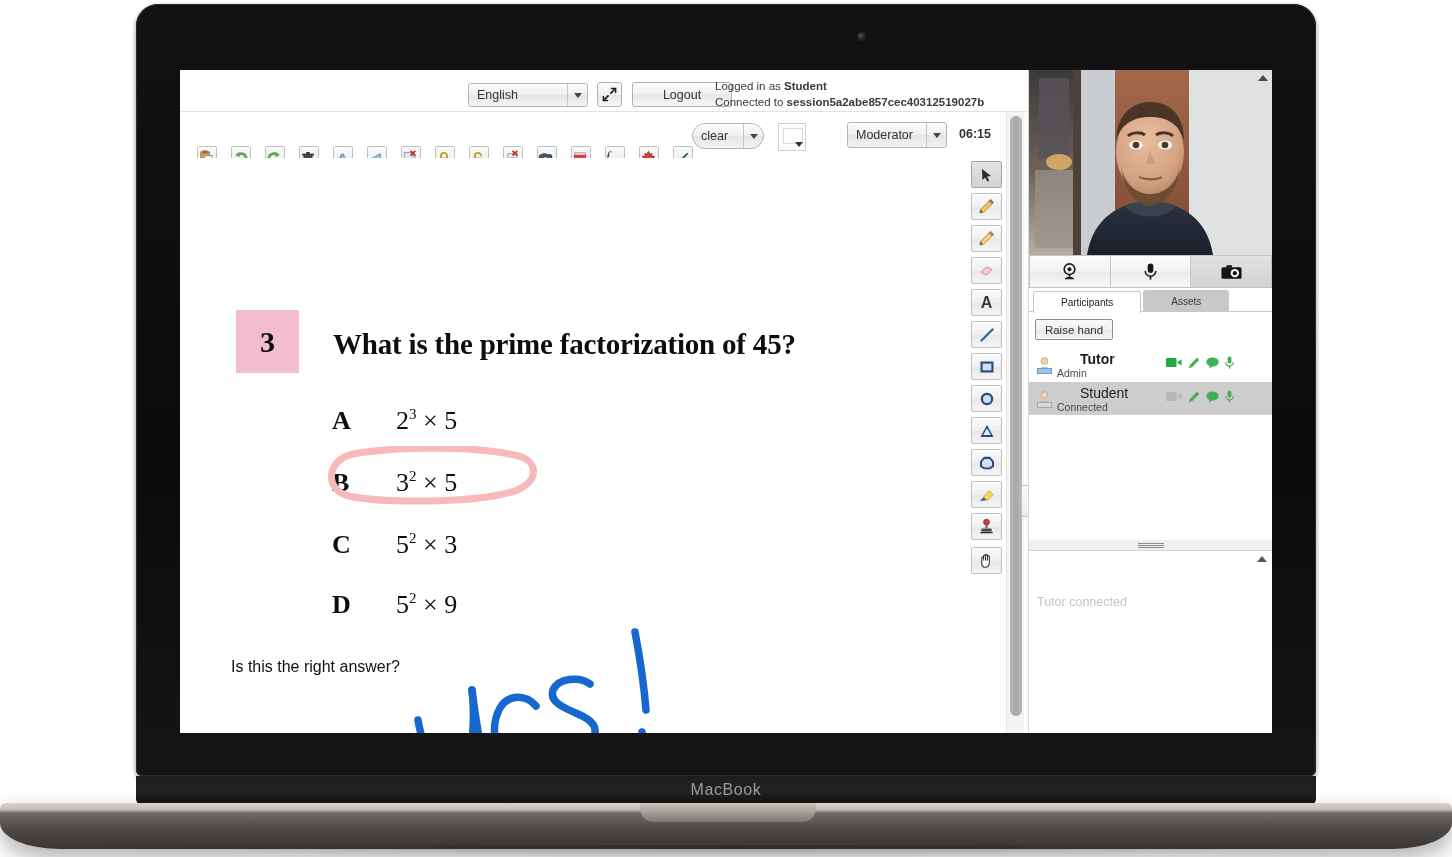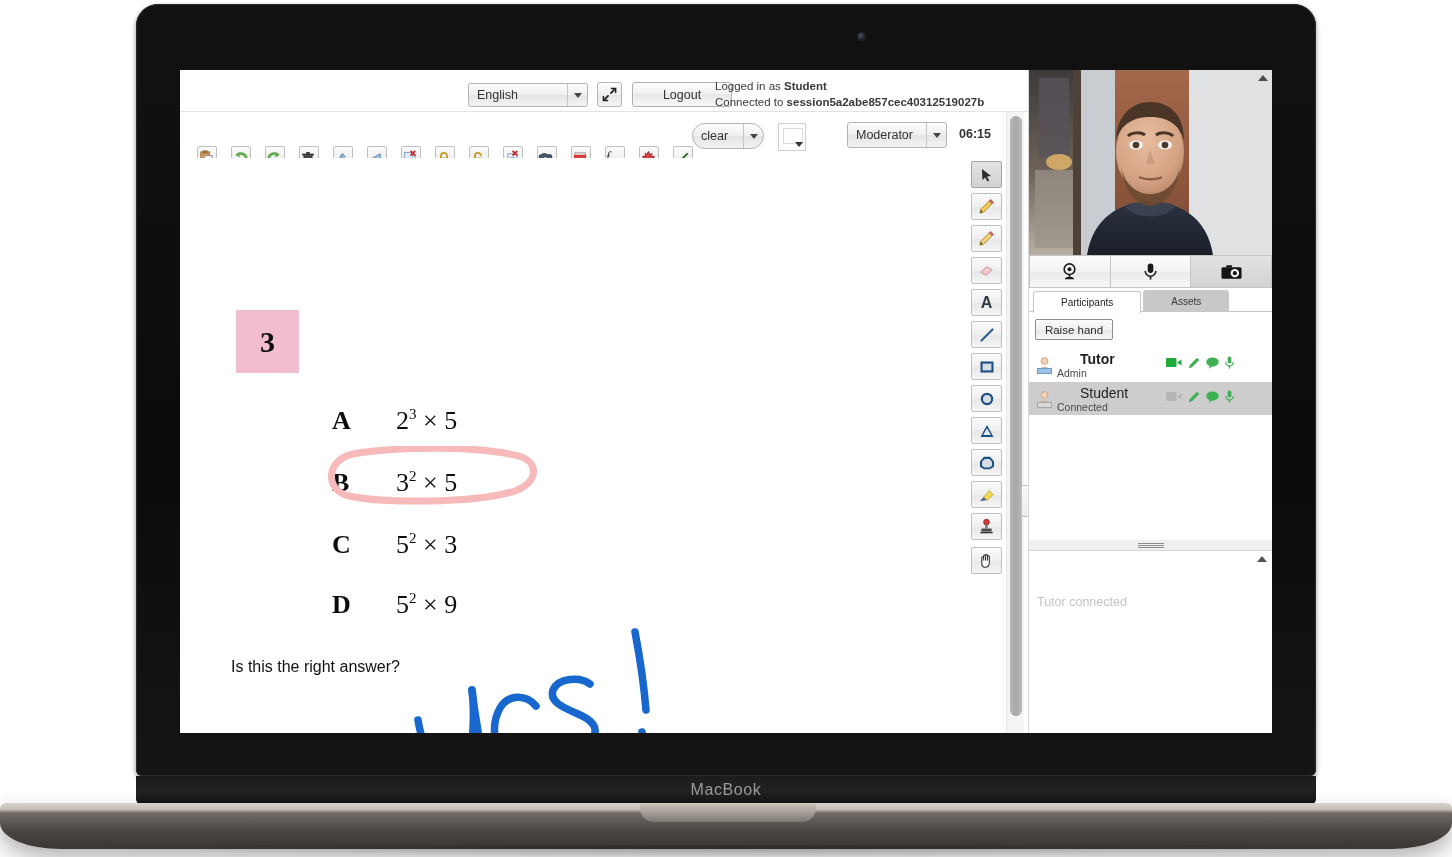--- a/index.html
+++ b/index.html
@@ -468,20 +468,21 @@
 
       <div id="session-timer">06:15</div>
     </div>
 
     <div id="whiteboard-canvas">
 
       <div id="question-number-box">
         <span id="question-number">3</span>
       </div>
 
+      <div id="question-text">What is the prime factorization of 45?</div>
 
       <div class="answer-row" id="answer-a">
         <span class="answer-letter">A</span><span class="answer-value"><span>2</span><sup>3</sup>&nbsp;<span>×</span>&nbsp;<span>5</span></span>
       </div>
 
       <div class="answer-row" id="answer-b">
         <span class="answer-letter">B</span><span class="answer-value"><span>3</span><sup>2</sup>&nbsp;<span>×</span>&nbsp;<span>5</span></span>
       </div>
 
       <div class="answer-row" id="answer-c">

